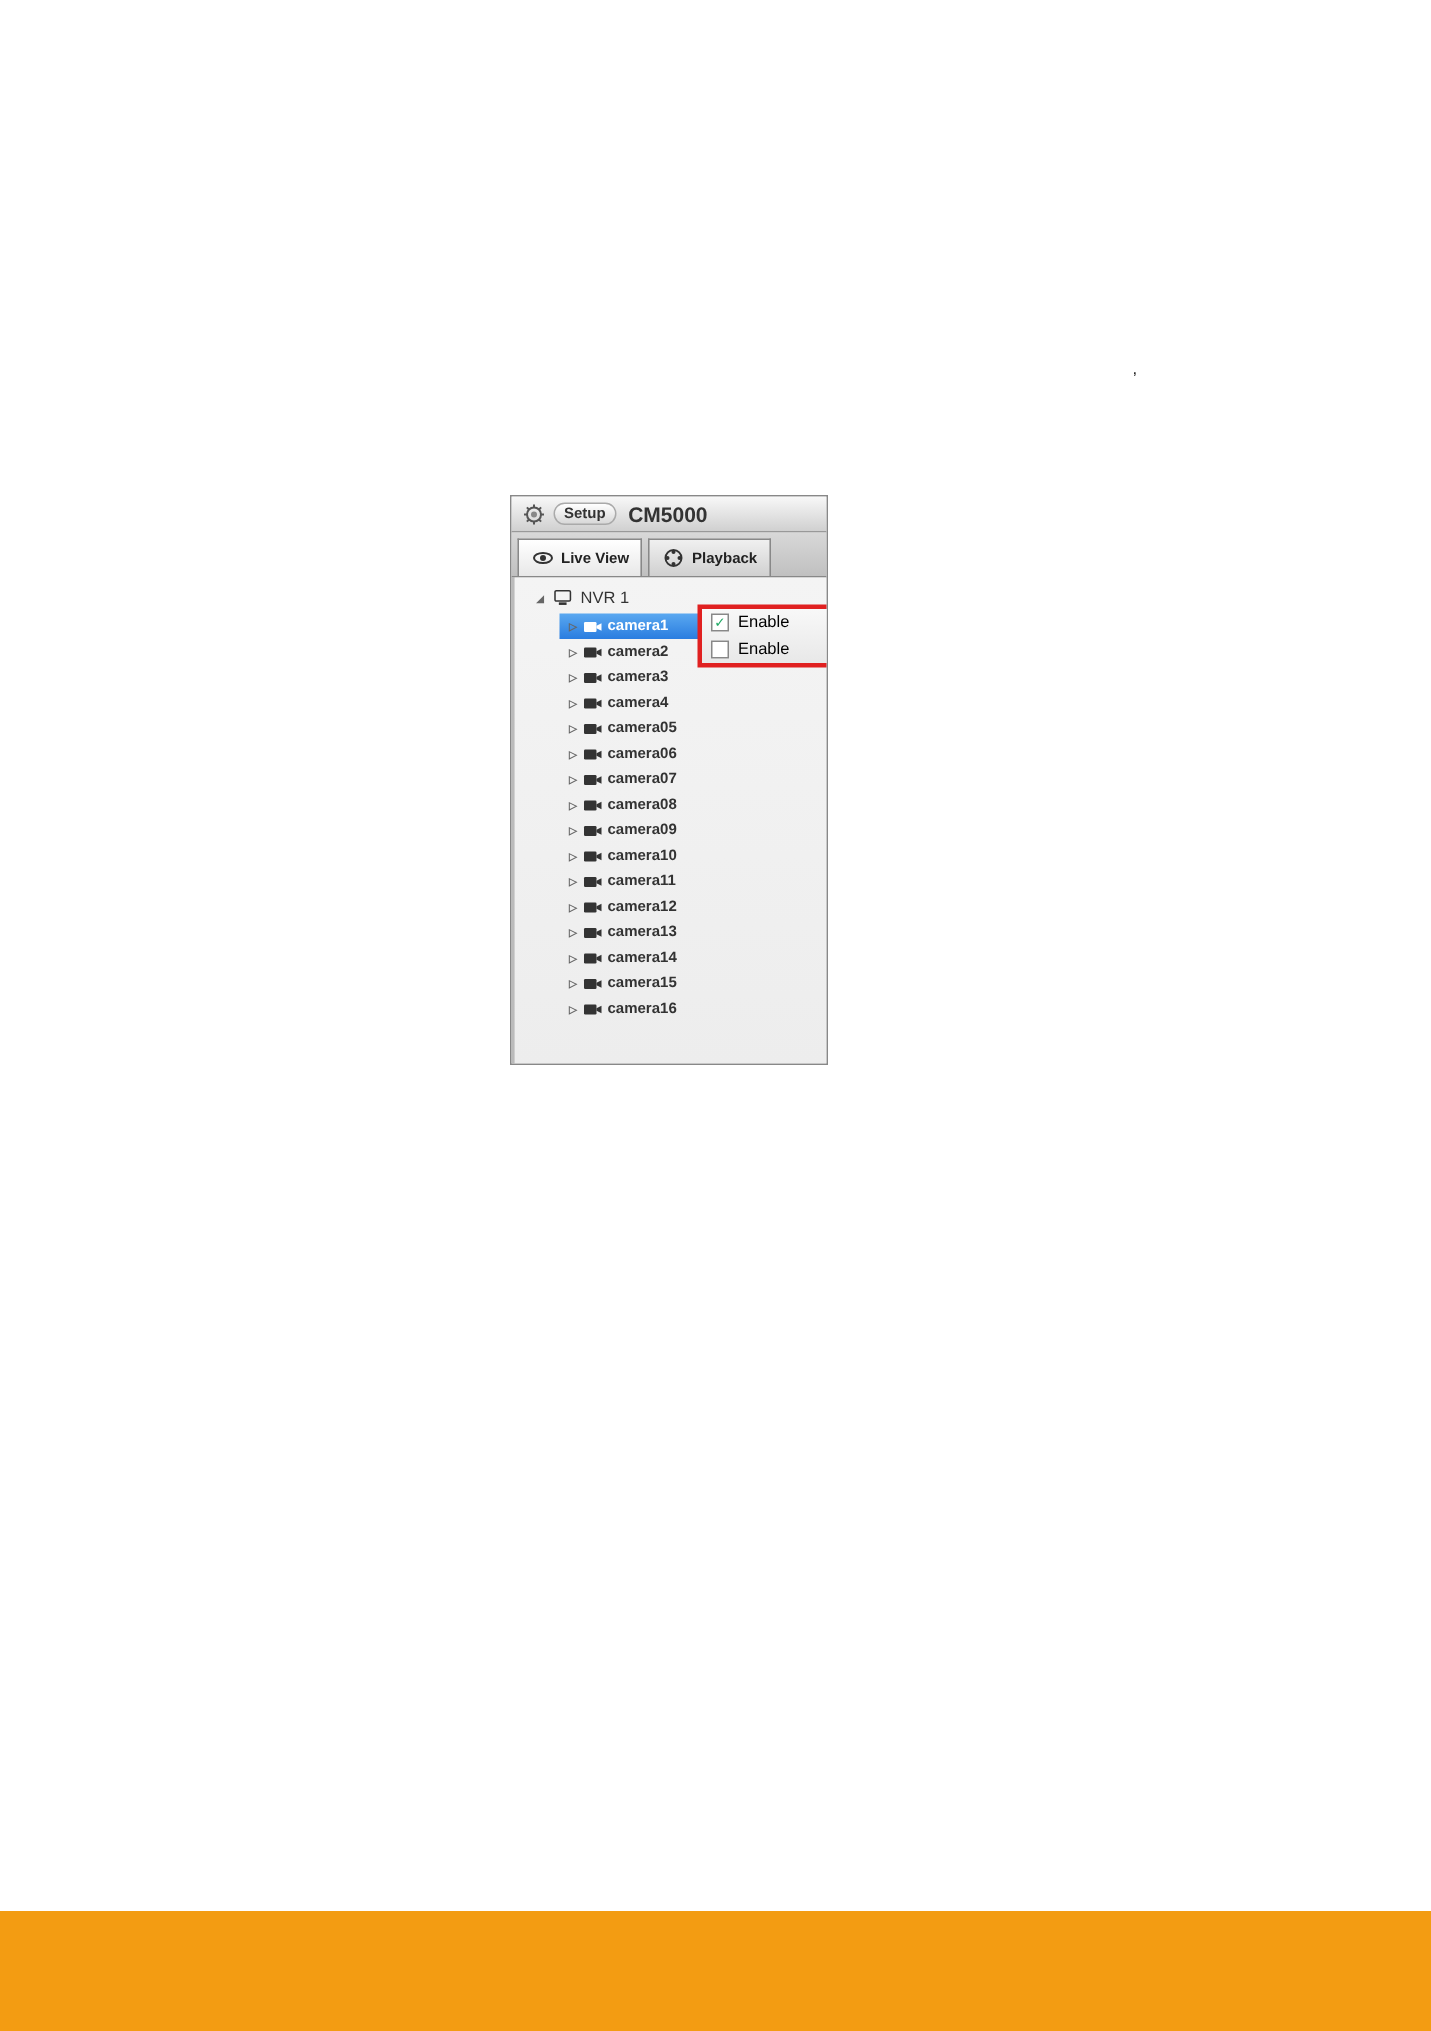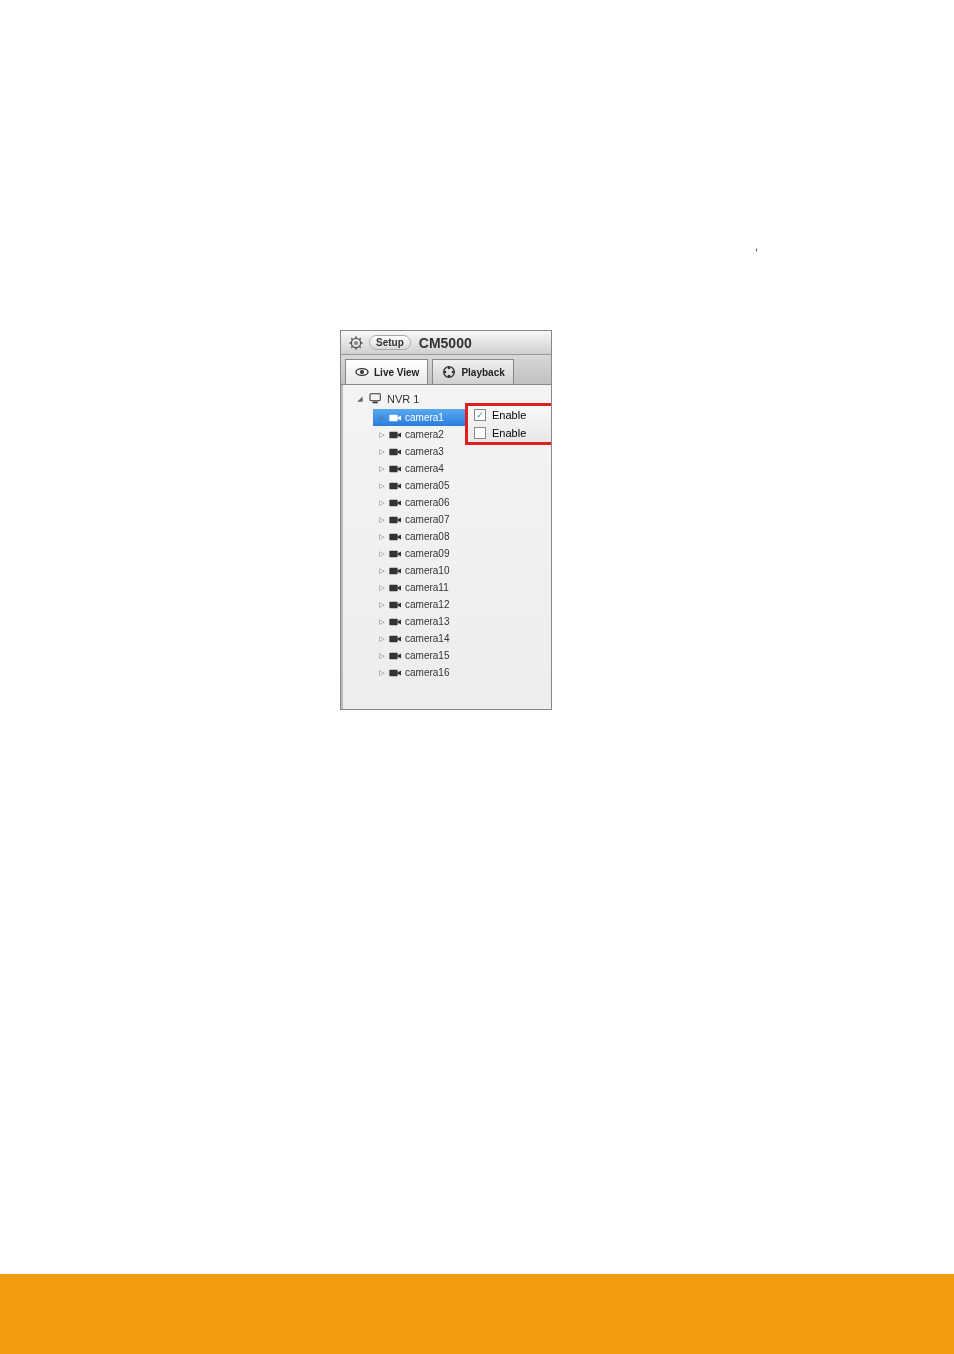--- a/index.html
+++ b/index.html
@@ -104,20 +104,21 @@
       justify-content: center;
     }
     .nvr-icon {
       width: 14px;
       height: 12px;
       display: inline-flex;
     }
     .camera-list {
       margin-left: 22px;
       margin-top: 2px;
+      font-weight: bold;
     }
     .camera-item {
       display: flex;
       align-items: center;
       gap: 2px;
       font-size: 11px;
       color: #333;
       padding: 1px 4px;
       cursor: pointer;
       height: 17px;

